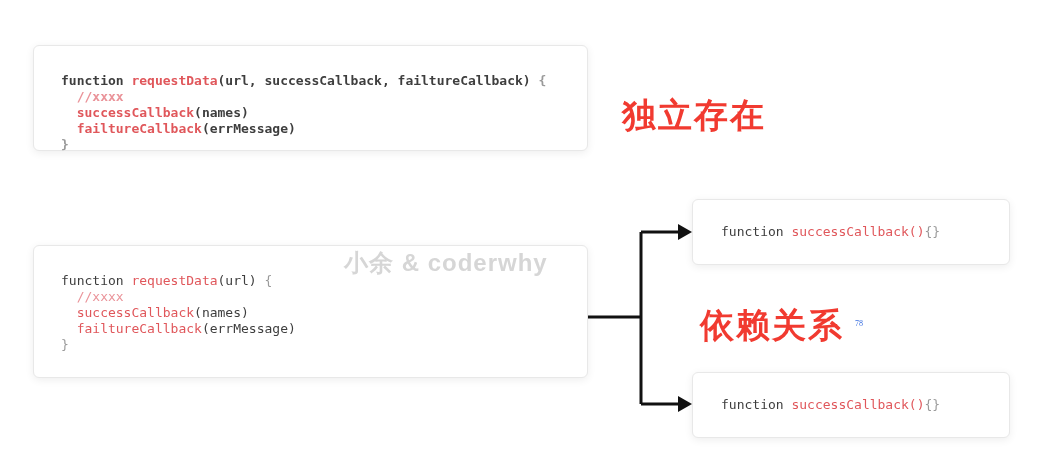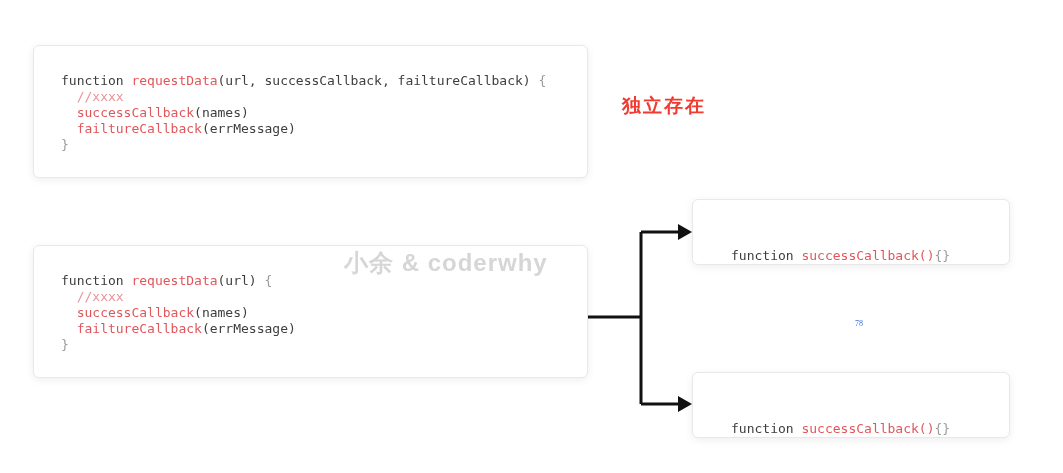--- a/index.html
+++ b/index.html
@@ -20,29 +20,29 @@
     box-shadow: 0 2px 8px rgba(0,0,0,0.07);
   }
   .code-box .code {
     font-family: "DejaVu Sans Mono", monospace;
     font-size: 13px;
     line-height: 16px;
     white-space: pre;
     color: var(--code-plain, #3e3e3e);
   }
   .box-main { padding: 27px 18px 18px 27px; }
-  .box-small { display: flex; align-items: flex-end; padding-left: 38px; }
+  .box-small { display: flex; align-items: center; padding-left: 28px; }
   .tok-plain   { color: var(--code-plain, #3e3e3e); }
   .tok-fn      { color: var(--code-fn, #e0575b); }
   .tok-comment { color: var(--code-comment, #ea9399); }
   .tok-brace   { color: var(--code-brace, #9a9a9a); }
   .red-label {
     position: absolute;
     color: var(--accent-red, #f13a30);
-    font-size: 19px;
+    font-size: 34px;
     font-weight: 700;
     letter-spacing: 2px;
   }
   .watermark-center {
     position: absolute;
     left: 344px;
     top: 201px;
     color: var(--watermark-gray, #d6d6d6);
     font-size: 24px;
     font-weight: 700;
@@ -71,37 +71,38 @@
     left: 0; top: 0;
     width: 1063px; height: 473px;
     pointer-events: none;
   }
 </style>
 </head>
 <body>
 
 <div class="canvas">
 
-  <div class="code-box box-main" style="left:33px; top:45px; width:555px; height:133px;">
+  <div class="code-box box-main" style="left:33px; top:45px; width:555px; height:106px;font-weight:bold;">
     <div class="code"><div class="code-line"><span class="tok-plain">function </span><span class="tok-fn">requestData</span><span class="tok-plain">(url, successCallback, failtureCallback) </span><span class="tok-brace">{</span></div><div class="code-line"><span class="tok-plain">  </span><span class="tok-comment">//xxxx</span></div><div class="code-line"><span class="tok-plain">  </span><span class="tok-fn">successCallback</span><span class="tok-plain">(names)</span></div><div class="code-line"><span class="tok-plain">  </span><span class="tok-fn">failtureCallback</span><span class="tok-plain">(errMessage)</span></div><div class="code-line"><span class="tok-brace">}</span></div></div>
   </div>
 
   <div class="code-box box-main" style="left:33px; top:245px; width:555px; height:133px;">
     <div class="code"><div class="code-line"><span class="tok-plain">function </span><span class="tok-fn">requestData</span><span class="tok-plain">(url) </span><span class="tok-brace">{</span></div><div class="code-line"><span class="tok-plain">  </span><span class="tok-comment">//xxxx</span></div><div class="code-line"><span class="tok-plain">  </span><span class="tok-fn">successCallback</span><span class="tok-plain">(names)</span></div><div class="code-line"><span class="tok-plain">  </span><span class="tok-fn">failtureCallback</span><span class="tok-plain">(errMessage)</span></div><div class="code-line"><span class="tok-brace">}</span></div></div>
   </div>
 
   <div class="code-box box-small" style="left:692px; top:199px; width:318px; height:66px;">
     <div class="code"><div class="code-line"><span class="tok-plain">function </span><span class="tok-fn">successCallback</span><span class="tok-fn">()</span><span class="tok-brace">{}</span></div></div>
   </div>
 
   <div class="code-box box-small" style="left:692px; top:372px; width:318px; height:66px;">
     <div class="code"><div class="code-line"><span class="tok-plain">function </span><span class="tok-fn">successCallback</span><span class="tok-fn">()</span><span class="tok-brace">{}</span></div></div>
   </div>
 
   <div class="red-label" style="left:622px; top:93px;">独立存在</div>
+  <div class="red-label" style="left:700px; top:303px;">依赖关系</div>
 
   <div class="watermark-center">小余 &amp; coderwhy</div>
 
   <div class="artifact">78</div>
 
   <svg class="arrows" viewBox="0 0 1063 473">
     <path d="M588,317 H641" stroke="#111111" stroke-width="3" fill="none"></path>
     <path d="M641,232 V404" stroke="#111111" stroke-width="3" fill="none"></path>
     <path d="M641,232 H678" stroke="#111111" stroke-width="3" fill="none"></path>
     <path d="M641,404 H678" stroke="#111111" stroke-width="3" fill="none"></path>

